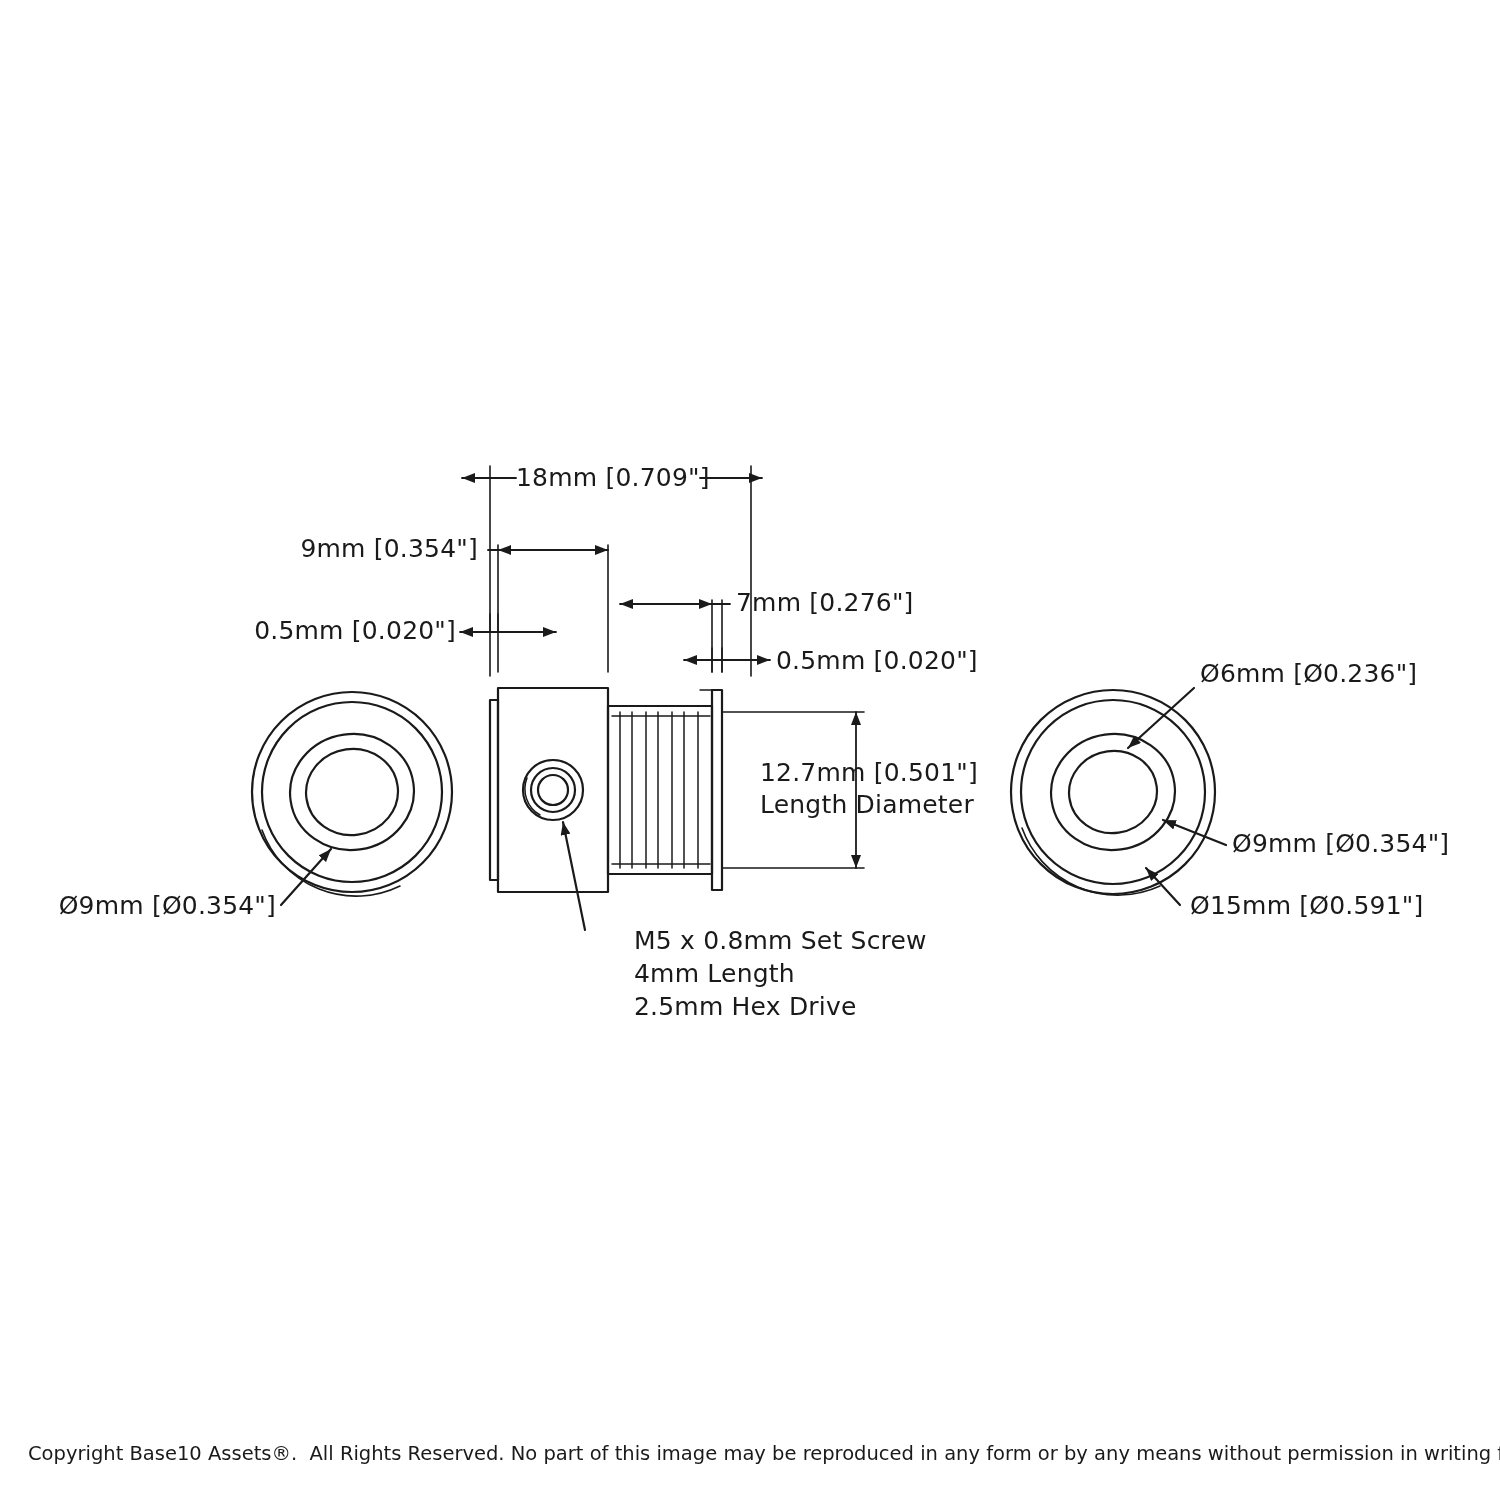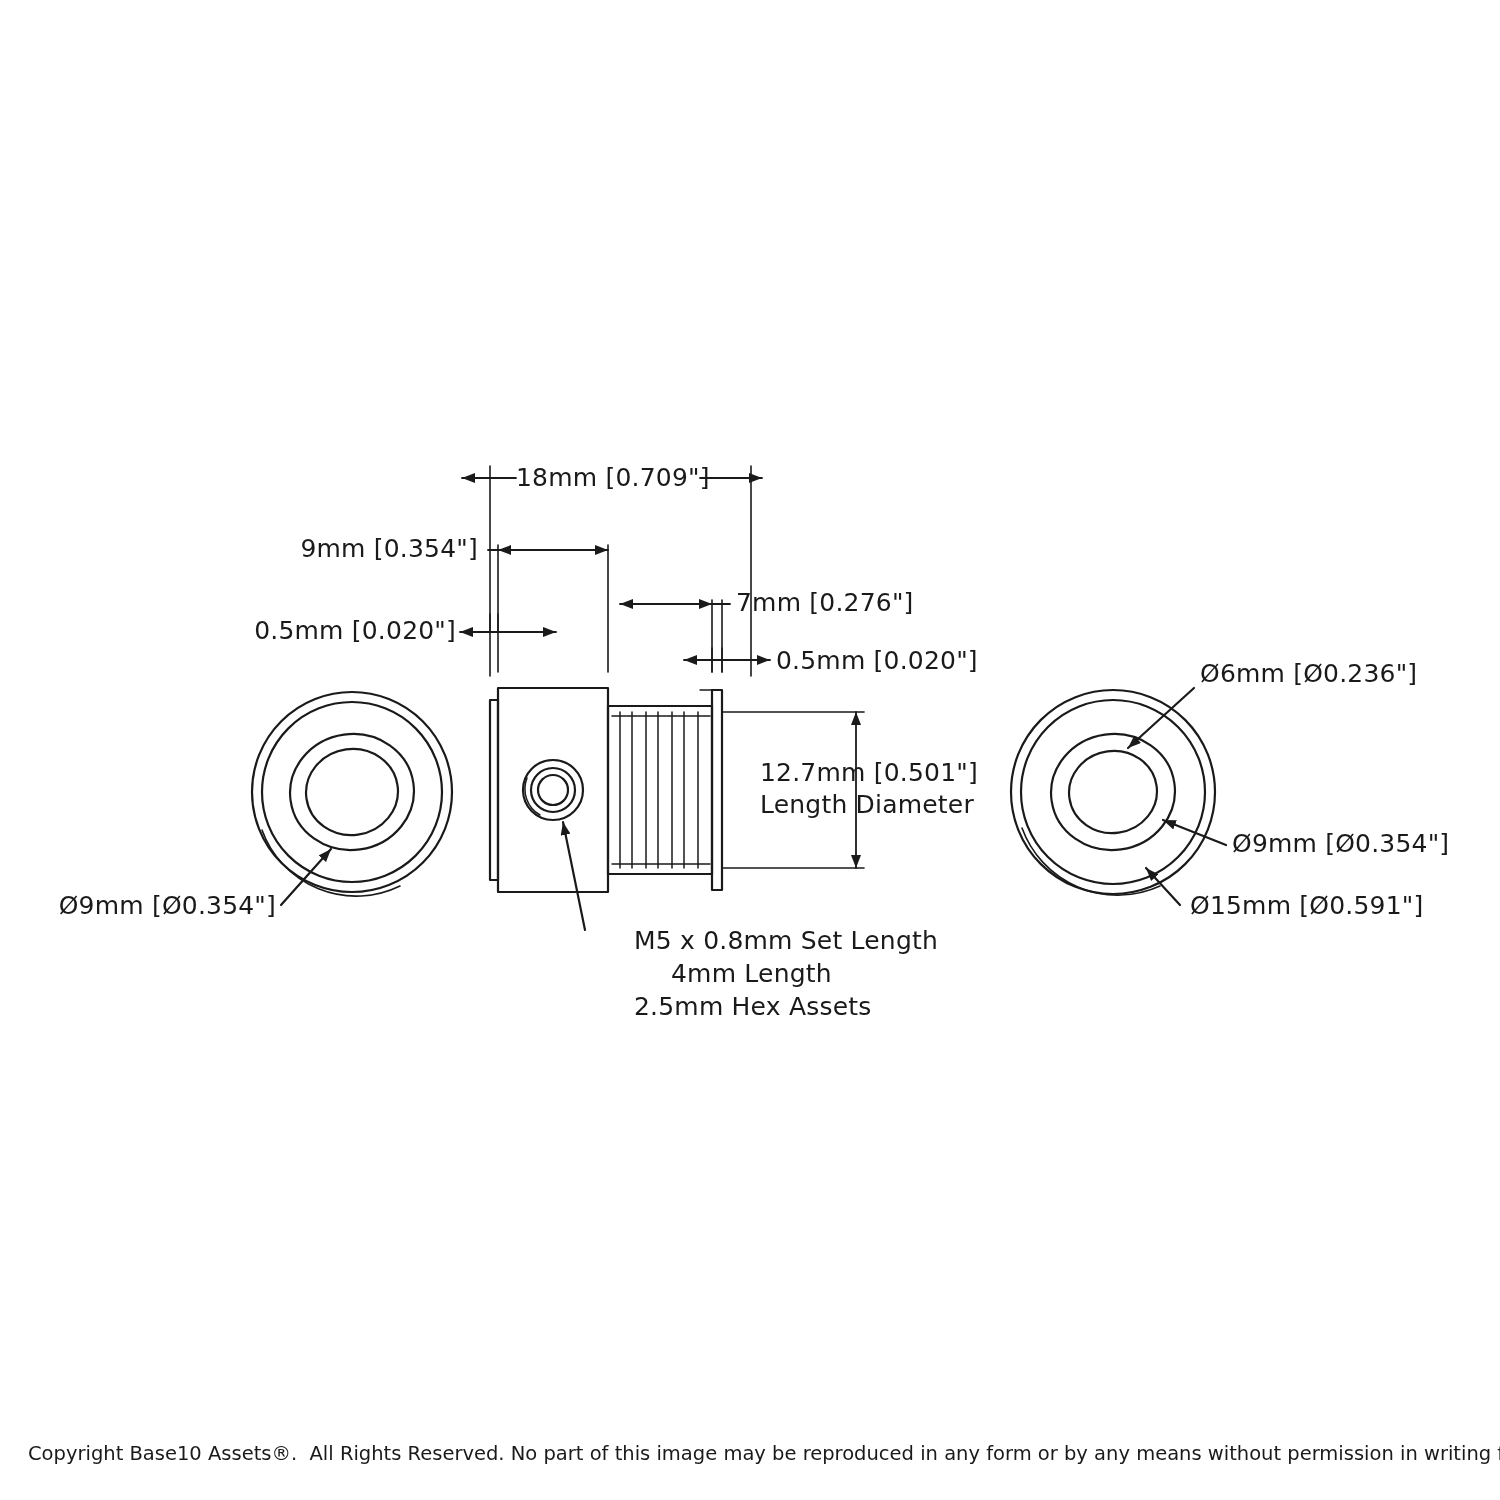--- a/index.html
+++ b/index.html
@@ -169,17 +169,17 @@
 <div class="lbl" style="left:760px; top:789px;">Length Diameter</div>
 
 <div class="lbl r" style="left:28px; top:890px; width:248px;">Ø9mm [Ø0.354"]</div>
 
 <div class="lbl" style="left:1200px; top:658px;">Ø6mm [Ø0.236"]</div>
 
 <div class="lbl" style="left:1232px; top:828px;">Ø9mm [Ø0.354"]</div>
 
 <div class="lbl" style="left:1190px; top:890px;">Ø15mm [Ø0.591"]</div>
 
-<div class="lbl" style="left:634px; top:925px;">M5 x 0.8mm Set Length</div>
-<div class="lbl" style="left:634px; top:958px;margin-left:37px;">4mm Length</div>
-<div class="lbl" style="left:634px; top:991px;">2.5mm Hex Assets</div>
+<div class="lbl" style="left:634px; top:925px;">M5 x 0.8mm Set Screw</div>
+<div class="lbl" style="left:634px; top:958px;">4mm Length</div>
+<div class="lbl" style="left:634px; top:991px;">2.5mm Hex Drive</div>
 
 <div class="footer">Copyright Base10 Assets®.  All Rights Reserved. No part of this image may be reproduced in any form or by any means without permission in writing from Base10 Assets®.</div>
 
 </body></html>

